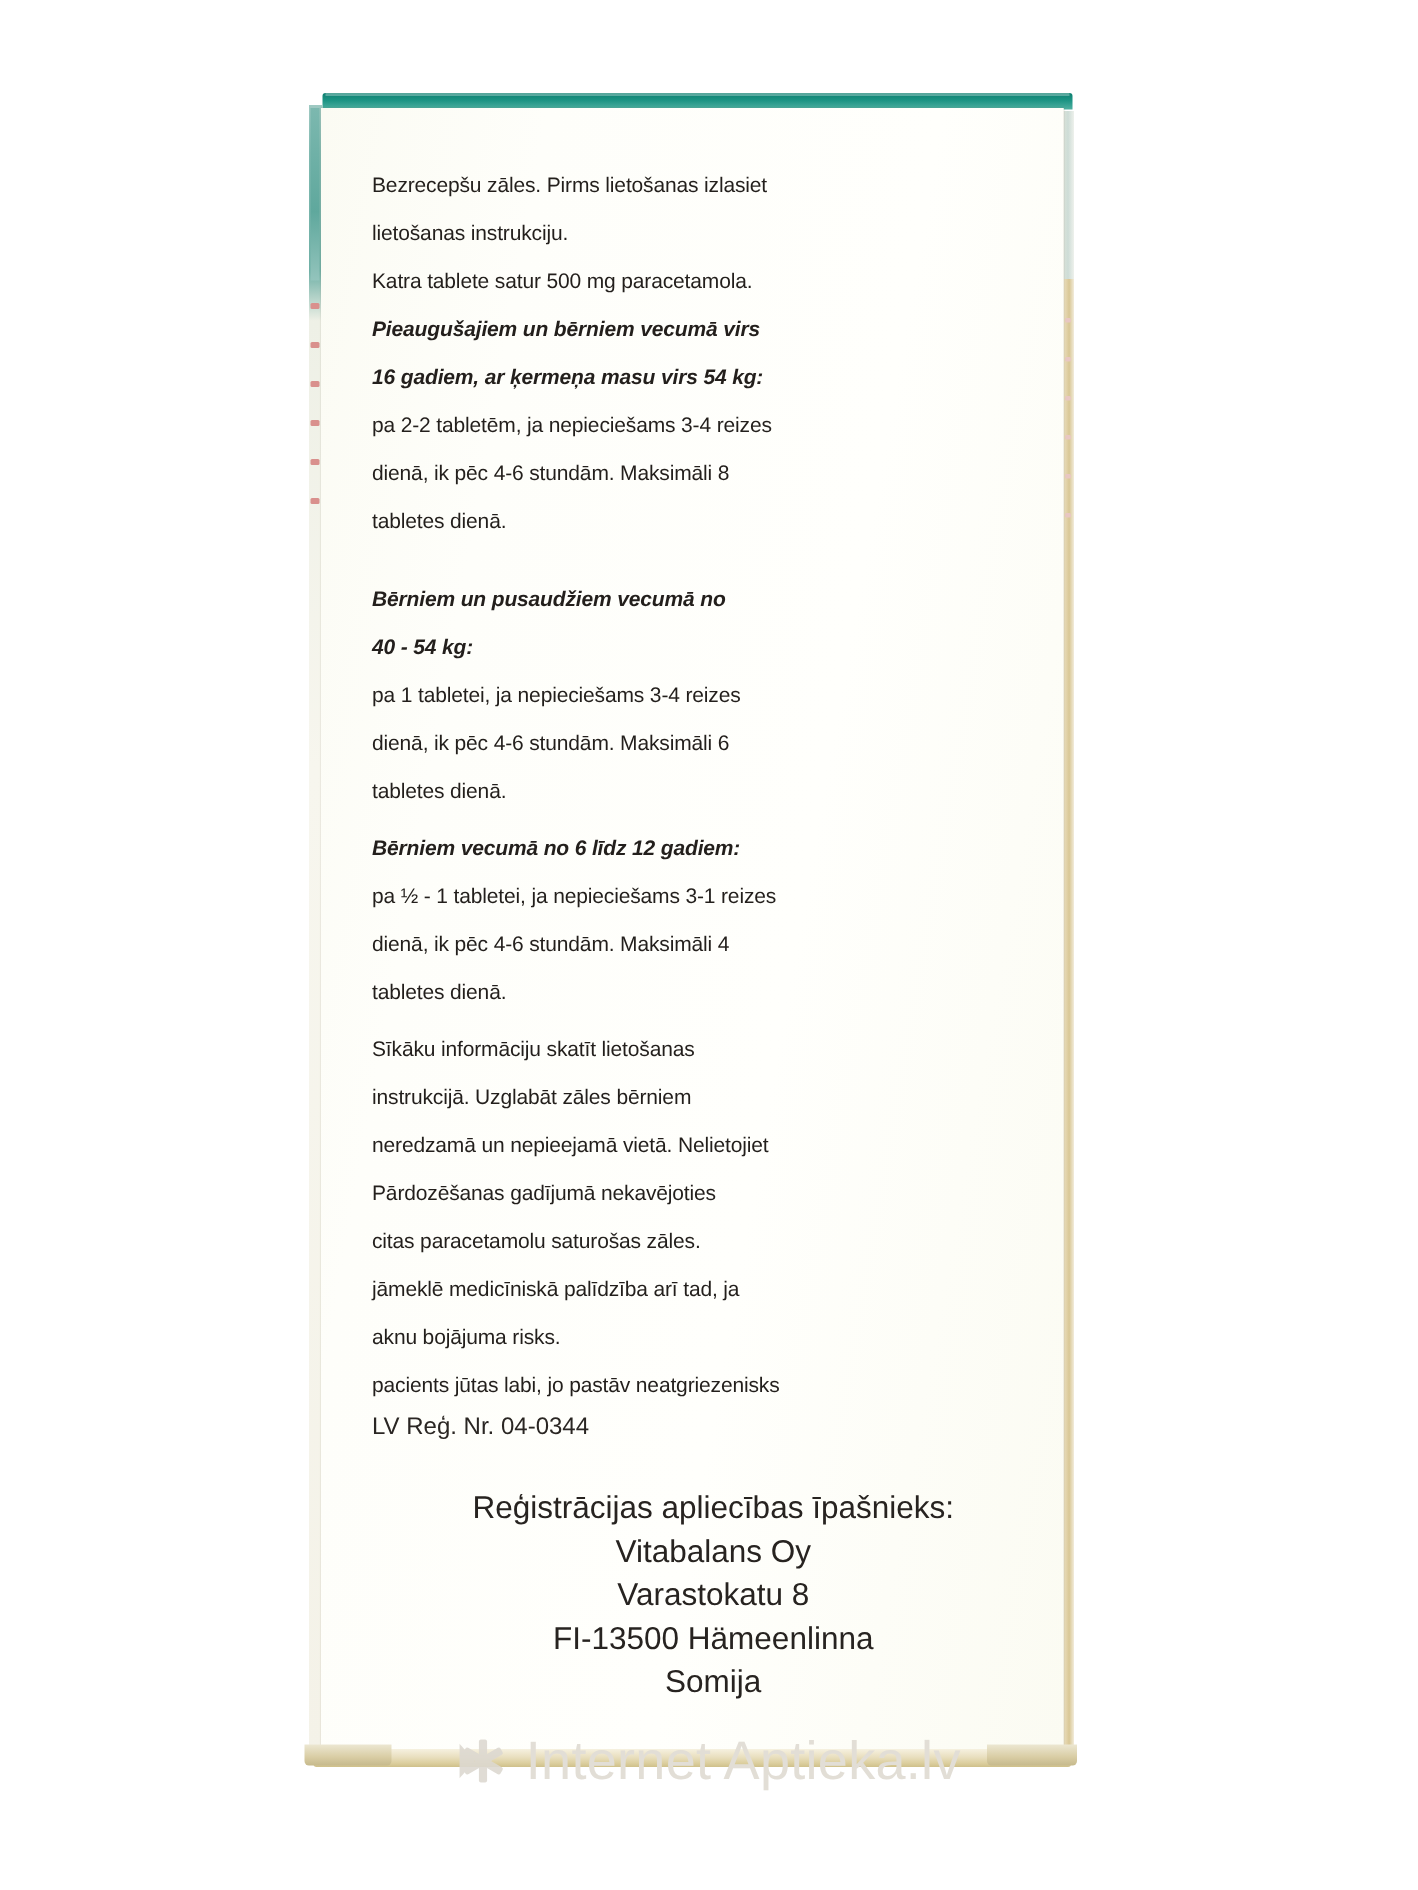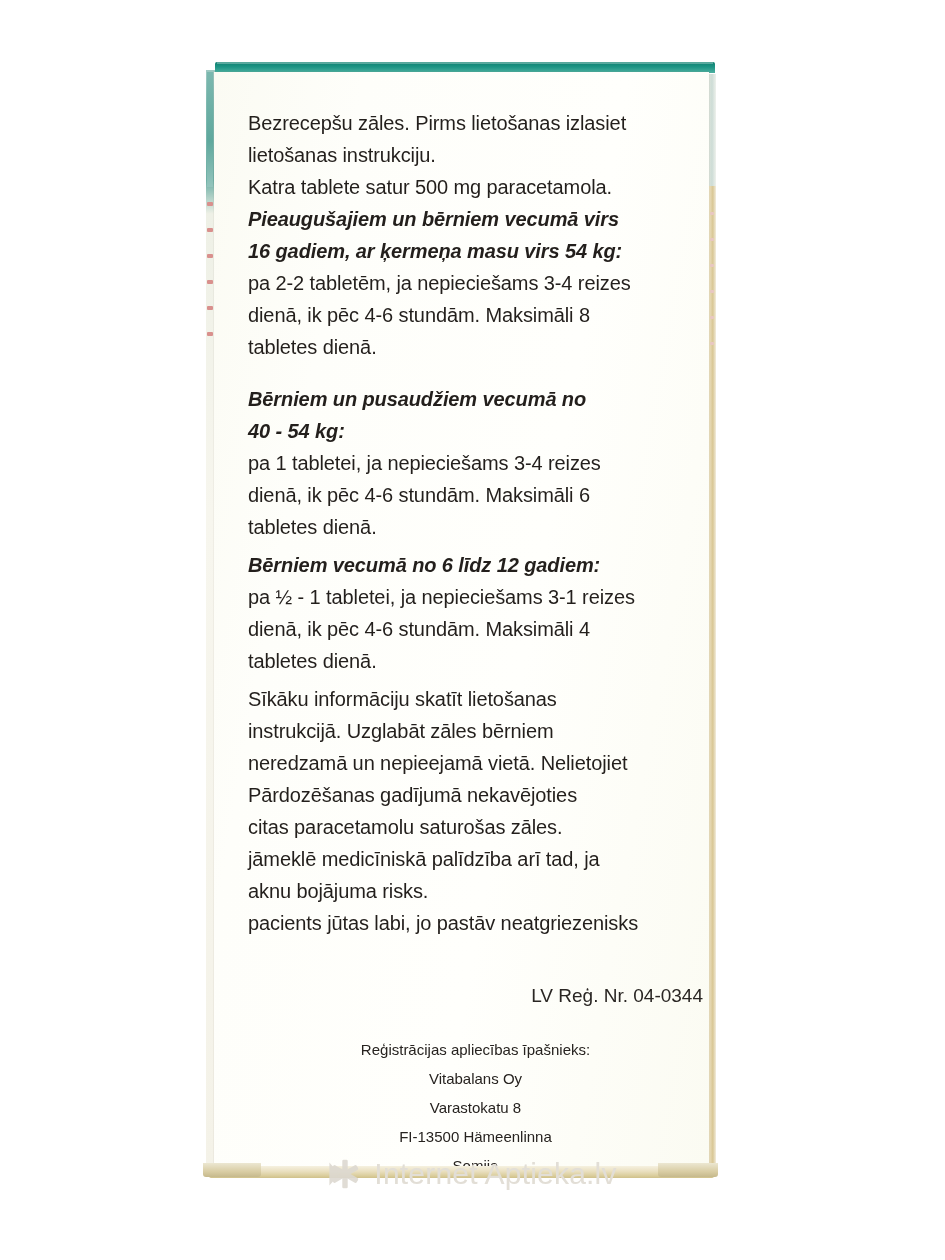--- a/index.html
+++ b/index.html
@@ -156,59 +156,58 @@
 
   
   .content {
     position: absolute;
     left: 34px;
     top: 35px;
     width: 455px;
     color: #231f1c;
   }
   .blk {
-    font-size: 20px;
+    font-size: 14px;
     line-height: 32px;
     letter-spacing: -0.1px;
   }
   .blk.b { font-weight: bold; font-style: italic; }
   .gap-sm { height: 6px; }
   .gap-md { height: 20px; }
 
   .reg-line {
-    text-align: right;
-    font-size: 19px;
+    text-align: left;
+    font-size: 16px;
     line-height: 26px;
     color: #2a2623;
-    margin-top: 44px;
   }
   .holder {
     text-align: center;
-    font-size: 15px;
+    font-size: 21px;
     line-height: 29px;
     color: #272320;
     margin-top: 26px;
   }
 
   
   .watermark {
     position: absolute;
     left: 0;
     top: 1148px;
     width: 945px;
     height: 52px;
     display: flex;
     align-items: center;
     justify-content: center;
     gap: 12px;
     pointer-events: none;
   }
   .wm-icon { width: 34px; height: 34px; display:block; opacity:.9; }
   .wm-text {
-    font-size: 30px;
+    font-size: 36px;
     font-weight: 400;
     color: #e2ded6;
     letter-spacing: .2px;
     line-height: 34px;
   }
 </style>
 </head>
 <body>
 
 <div class="package">

